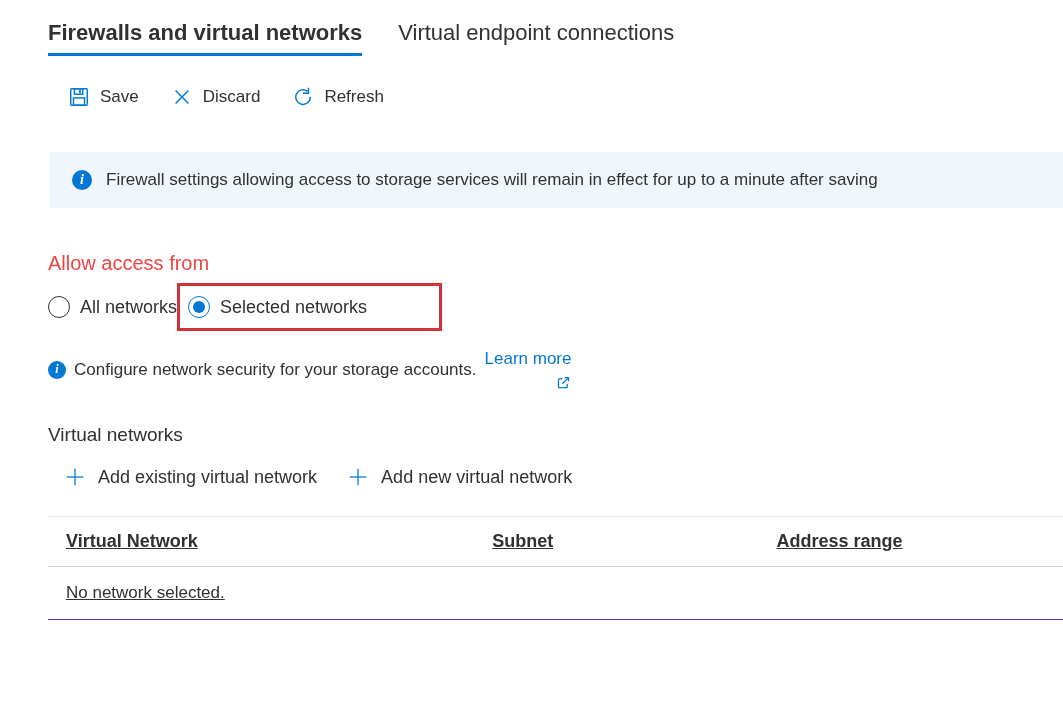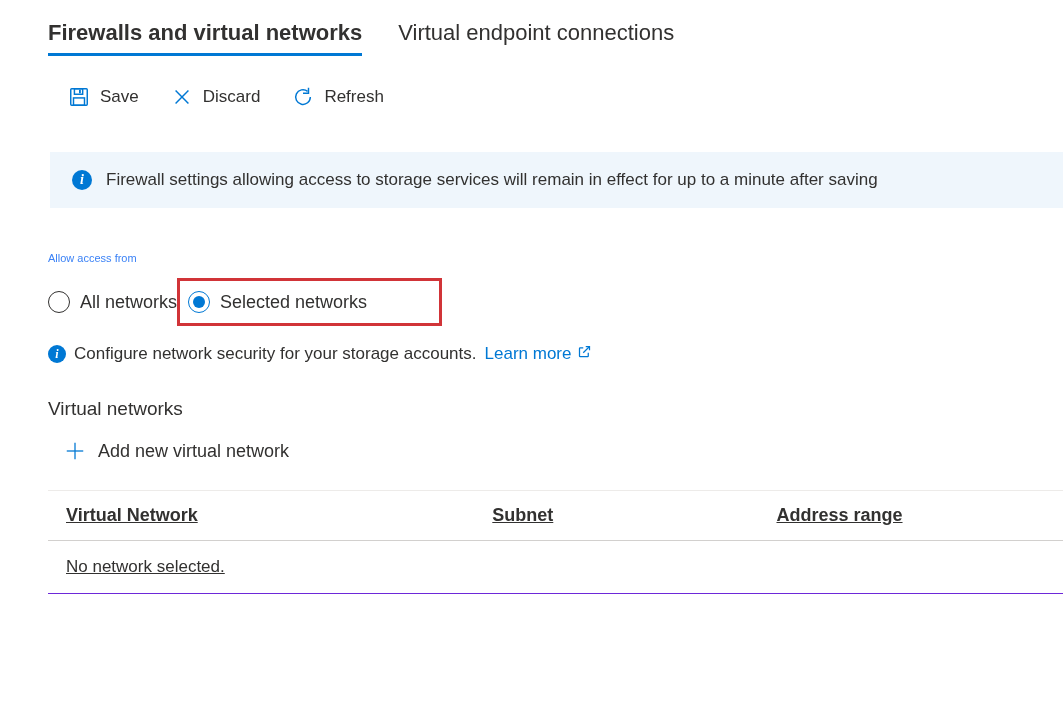--- a/index.html
+++ b/index.html
@@ -87,23 +87,23 @@
       font-family: Georgia, serif;
       flex-shrink: 0;
     }
     .info-banner-text {
       font-size: 17px;
       color: #323130;
       white-space: nowrap;
       overflow: hidden;
     }
     .section-label {
-      font-size: 11px;
-      color: #3b82f6;
-      margin-bottom: 14px;
+      font-size: 20px;
+      color: #ef4444;
+      margin-bottom: 8px;
     }
     .radio-group {
       display: flex;
       align-items: center;
       margin-bottom: 18px;
     }
     .radio-option {
       display: flex;
       align-items: center;
       gap: 10px;
@@ -155,22 +155,23 @@
       font-weight: bold;
       font-size: 12px;
       font-style: italic;
       font-family: Georgia, serif;
       flex-shrink: 0;
     }
     .learn-more {
       color: #0078d4;
       text-decoration: none;
       display: inline-flex;
-      align-items: flex-start;
+      align-items: flex-end;
       gap: 6px;
+      flex-direction: column;
     }
     .learn-more svg {
       width: 15px;
       height: 15px;
     }
     .sub-section-title {
       font-size: 19px;
       color: #323130;
       margin-bottom: 20px;
     }
@@ -280,20 +281,27 @@
       <path d="M14 4h6v6"></path>
       <path d="M20 4L10 14"></path>
       <path d="M18 14v5a1 1 0 0 1-1 1H5a1 1 0 0 1-1-1V7a1 1 0 0 1 1-1h5"></path>
     </svg>
   </a>
 </div>
 
 <div class="sub-section-title">Virtual networks</div>
 
 <div class="vnet-actions">
+  <button class="vnet-action-btn">
+    <svg viewBox="0 0 24 24" fill="none" stroke="#0078d4" stroke-width="1.4">
+      <line x1="12" y1="3" x2="12" y2="21"></line>
+      <line x1="3" y1="12" x2="21" y2="12"></line>
+    </svg>
+    <span>Add existing virtual network</span>
+  </button>
   <button class="vnet-action-btn">
     <svg viewBox="0 0 24 24" fill="none" stroke="#0078d4" stroke-width="1.4">
       <line x1="12" y1="3" x2="12" y2="21"></line>
       <line x1="3" y1="12" x2="21" y2="12"></line>
     </svg>
     <span>Add new virtual network</span>
   </button>
 </div>
 
 <table class="vnet-table">

